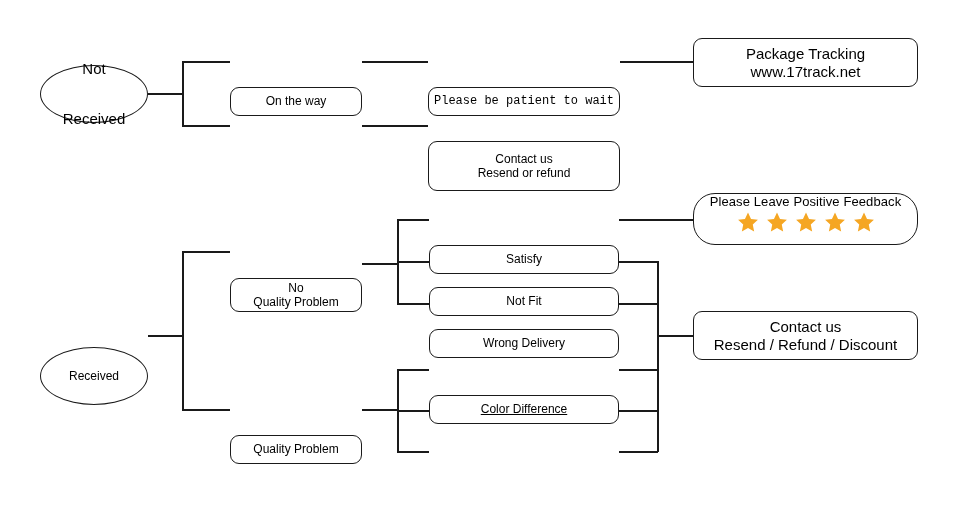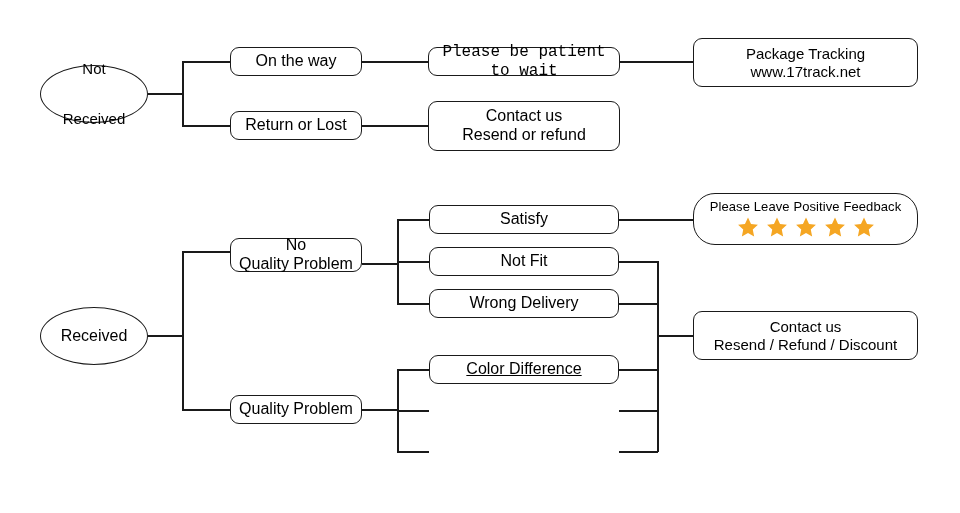--- a/index.html
+++ b/index.html
@@ -37,34 +37,33 @@
   }
   .ellipse {
     border-radius: 50%;
     gap: 32px;
   }
   .node .line-1, .node .line-2 {
     display: block;
     width: 100%;
   }
   .t15 { font-size: 15px; }
-  .t14 { font-size: 16px; }
+  .t14 { font-size: 12px; margin-top: 40px; }
 
   
   .conn {
     position: absolute;
     background: #1a1a1a;
   }
   .h { height: 1.5px; }
   .v { width: 1.5px; }
 
   
   .feedback {
     justify-content: flex-start;
-    padding-top: 5px;
     border-radius: 22px;
   }
   .feedback-label {
     font-size: 13px;
     letter-spacing: 0.1px;
     color: #000;
   }
   .stars {
     margin-top: 2px;
     display: flex;
@@ -93,23 +92,20 @@
   <div class="conn v" style="left:182px; top:61px; height:65px;"></div>
 
   <div class="conn h" style="left:182px; top:61px; width:48px;"></div>
 
   <div class="conn h" style="left:182px; top:125px; width:48px;"></div>
 
   <div class="node rounded t14" style="left:230px; top:47px; width:132px; height:29px;">
     <span>On the way</span>
   </div>
 
-  <div class="node rounded t14" style="left:230px; top:111px; width:132px; height:29px;">
-    <span>Return or Lost</span>
-  </div>
 
   <div class="conn h" style="left:362px; top:61px; width:66px;"></div>
 
   <div class="conn h" style="left:362px; top:125px; width:66px;"></div>
 
   <div class="node rounded t14" style="left:428px; top:47px; width:192px; height:29px;font-family:Liberation Mono, monospace;">
     <span>Please be patient to wait</span>
   </div>
 
   <div class="node rounded t14" style="left:428px; top:101px; width:192px; height:50px;">

